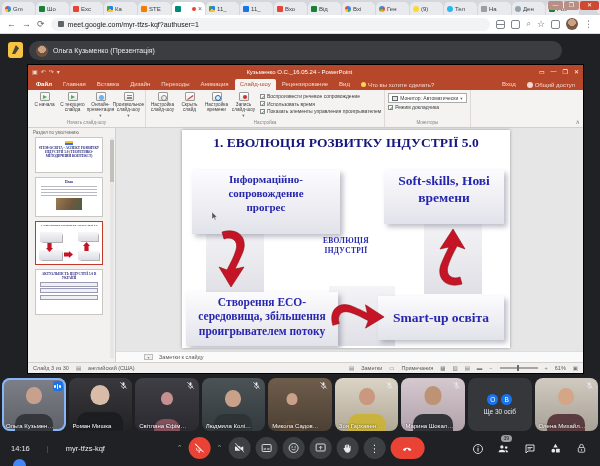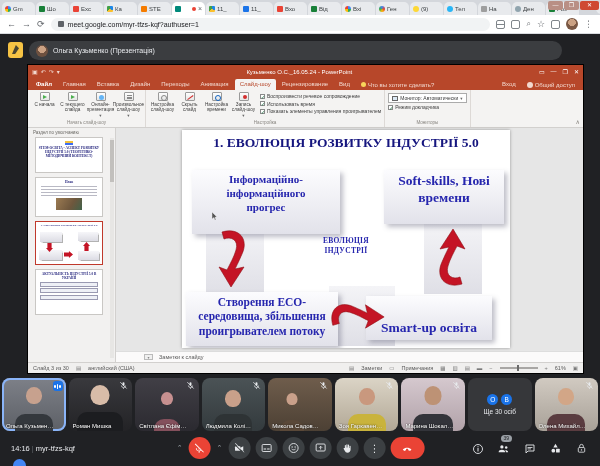--- a/index.html
+++ b/index.html
@@ -139,21 +139,21 @@
   .t5{background:linear-gradient(#dbd4c6,#b2a896);} .t5 .head{background:#c9987e;top:10px;} .t5 .torso{background:#c9b33c;}
   .t6{background:linear-gradient(#d5c8ce,#b1a2a9);} .t6 .head{background:#bd9275;width:17px;height:19px;top:8px;} .t6 .torso{background:#33343a;width:40px;}
   .t8{background:linear-gradient(#d1cac1,#a8a198);} .t8 .head{background:#d2a687;top:10px;} .t8 .torso{background:#5a3c40;}
   .tile.more{background:#36373a;display:flex;flex-direction:column;align-items:center;justify-content:center;gap:3px;}
   .mavatars{display:flex;gap:3px;}
   .mav{width:11px;height:11px;border-radius:50%;background:#1a73e8;color:#fff;font-size:6.5px;line-height:11px;text-align:center;}
   .mlabel{font-size:6.5px;color:#e8eaed;}
 
   
   .controlbar{position:absolute;left:0;right:0;bottom:0;height:34px;background:#202124;}
-  .cb-left{position:absolute;left:11px;top:12px;display:flex;align-items:flex-start;gap:2px;font-size:7.5px;color:#e8eaed;}
+  .cb-left{position:absolute;left:11px;top:12px;display:flex;align-items:flex-start;gap:17px;font-size:7.5px;color:#e8eaed;}
   .cb-sep{color:#5f6368;}
   .cb-center{position:absolute;left:50%;top:5px;transform:translateX(-50%);display:flex;align-items:center;gap:5px;}
   .chev{color:#9aa0a6;font-size:7px;padding:0 1px;}
   .cbtn{width:22px;height:22px;border-radius:50%;background:#3c4043;display:flex;align-items:center;justify-content:center;}
   .cbtn.danger{background:#ea4335;}
   .endcall{width:34px;height:22px;border-radius:11px;background:#ea4335;display:flex;align-items:center;justify-content:center;}
   .cb-right{position:absolute;right:12px;top:10px;display:flex;align-items:center;gap:13px;}
   .rico{position:relative;width:13px;height:13px;display:flex;align-items:center;justify-content:center;}
   .badge{position:absolute;top:-7px;left:4px;background:#9aa0a6;color:#202124;font-size:5px;line-height:7px;border-radius:4px;padding:0 2.5px;}
   .bluecut{position:absolute;left:13px;bottom:-6px;width:13px;height:13px;border-radius:50%;background:#4285f4;}
@@ -427,37 +427,37 @@
         <div class="pp-canvas">
           <div class="slide">
             <div class="stitle1">1. ЕВОЛЮЦІЯ РОЗВИТКУ ІНДУСТРІЇ 5.0</div>
 
             <div class="strip" style="left:24px;top:96px;width:58px;height:70px;"></div>
             <div class="strip" style="left:242px;top:92px;width:58px;height:72px;"></div>
             <div class="strip" style="left:147px;top:156px;width:66px;height:60px;"></div>
 
             <div class="sbox" style="left:10px;top:40px;width:148px;height:64px;font-size:11px;">
               <div>Інформаційно-</div>
-              <div>інформаційного</div>
+              <div>сопровождение</div>
               <div>прогрес</div>
             </div>
             <div class="sbox" style="left:202px;top:40px;width:120px;height:54px;font-size:13.5px;">
               <div>Soft-skills, Нові</div>
               <div>времени</div>
             </div>
             <div class="centerlbl" style="left:118px;top:106px;width:92px;">
               <div>ЕВОЛЮЦІЯ</div>
               <div>ІНДУСТРІЇ</div>
             </div>
             <div class="sbox" style="left:4px;top:162px;width:152px;height:54px;font-size:11.5px;">
               <div>Створення ECO-</div>
               <div>середовища, збільшення</div>
               <div>проигрывателем потоку</div>
             </div>
-            <div class="sbox" style="left:184px;top:166px;width:126px;height:44px;font-size:13.5px;display:flex;align-items:flex-end;justify-content:center;">
+            <div class="sbox" style="left:196px;top:166px;width:126px;height:44px;font-size:13.5px;display:flex;align-items:center;justify-content:center;">
               <div>Smart-up освіта</div>
             </div>
 
             <svg class="rarrow" style="left:30px;top:98px;" width="40" height="62" viewBox="0 0 40 60">
               <path d="M10 3 C27 -2 37 10 30 25 C27 32 25 36 23 40 L32 38 L19 58 L7 38 L15 41 C18 35 22 28 24 21 C27 11 19 7 12 10 Z" fill="#c41425" stroke="#8e0e14" stroke-width="0.6"></path>
             </svg>
             <svg class="rarrow" style="left:250px;top:94px;transform:rotate(180deg);" width="40" height="66" viewBox="0 0 40 60">
               <path d="M10 3 C27 -2 37 10 30 25 C27 32 25 36 23 40 L32 38 L19 58 L7 38 L15 41 C18 35 22 28 24 21 C27 11 19 7 12 10 Z" fill="#c41425" stroke="#8e0e14" stroke-width="0.6"></path>
             </svg>
             <svg class="rarrow" style="left:152px;top:158px;transform:rotate(-90deg);" width="48" height="56" viewBox="0 0 40 60">

